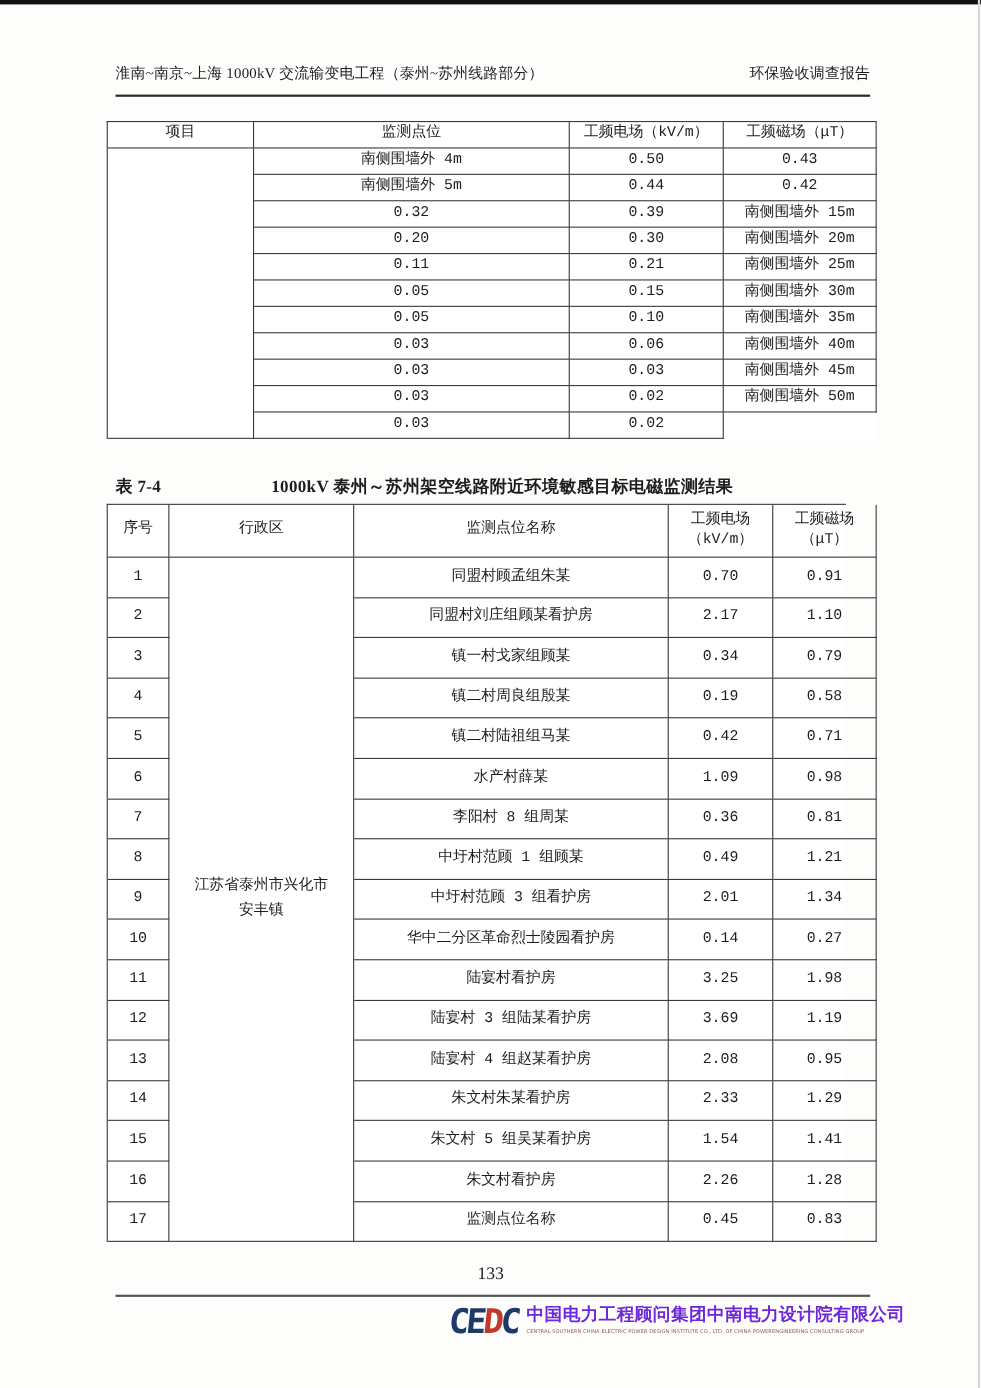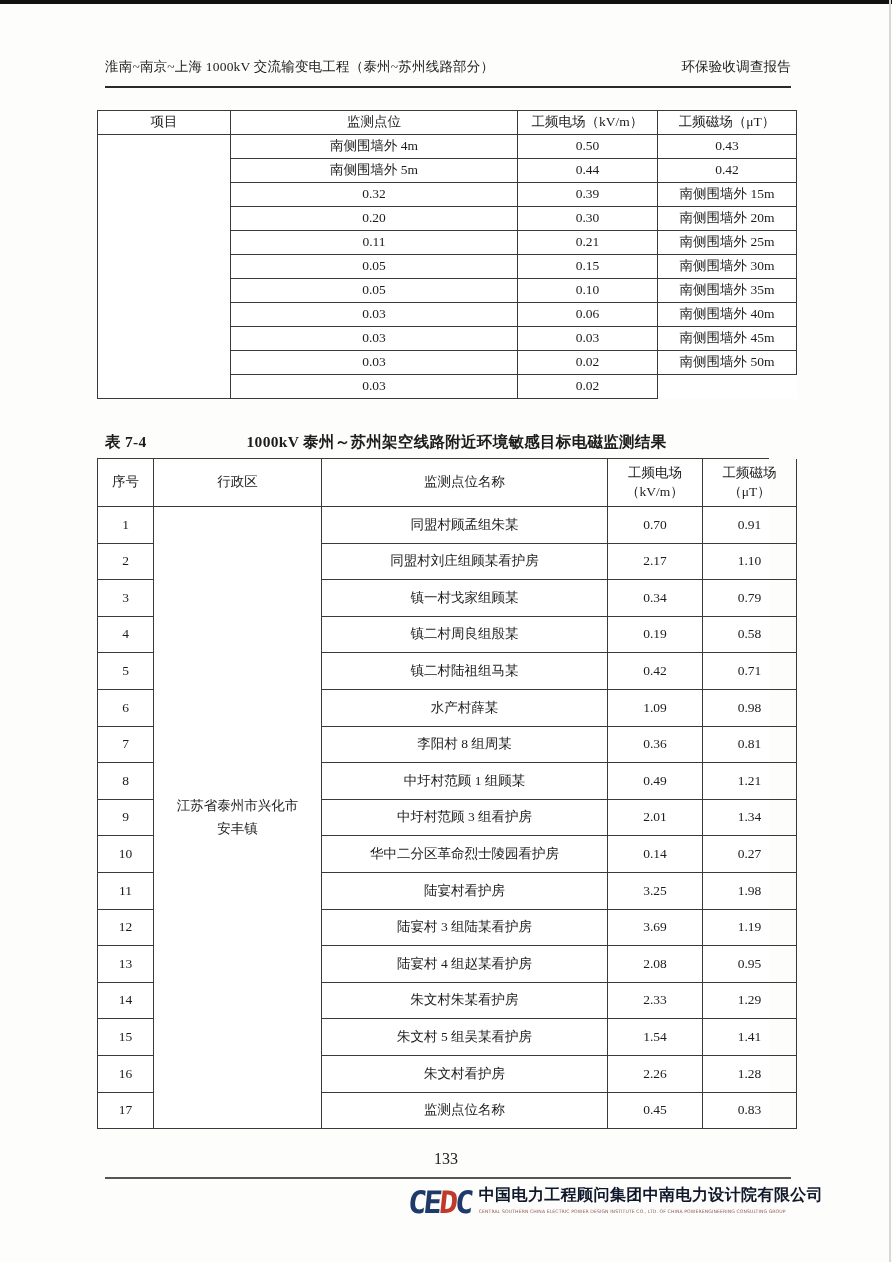--- a/index.html
+++ b/index.html
@@ -13,21 +13,21 @@
   .scan-top-bar { position:absolute; top:0; left:0; width:100%; height:4px; background:#111; }
   .scan-right-edge { position:absolute; top:0; right:1px; width:2px; height:100%; background:#d7d7d7; }
 
   .doc-header {
     position:absolute; top:58px; left:105px; width:686px;
     display:flex; justify-content:space-between; align-items:flex-end;
     font-size:13.5px; letter-spacing:0.2px;
   }
   .doc-header-rule { position:absolute; top:86px; left:105px; width:686px; height:2px; background:#2a2a2a; }
 
-  .grid { position:absolute; display:grid; border-top:1px solid #3a3a3a; border-left:1px solid #3a3a3a; background:#fff; }
+  .grid { position:absolute; display:grid; border-top:1px solid #3a3a3a; border-left:1px solid #3a3a3a; background:#fff;font-family:Liberation Mono, monospace; }
   .cell {
     border-right:1px solid #3a3a3a; border-bottom:1px solid #3a3a3a;
     display:flex; flex-direction:column; align-items:center; justify-content:center;
     font-size:13.5px; text-align:center; line-height:1.35; padding:1px 4px;
   }
   #t1 { left:97px; top:110px; width:700px; grid-template-columns:133px 287px 140px 139px; grid-template-rows:repeat(12,24px); }
   #t2 { left:97px; top:458px; width:672px; grid-template-columns:56px 168px 286px 95px 94px; grid-template-rows:48px repeat(17,36.6px); }
   .region-cell { line-height:1.65; }
 
   .caption {
@@ -423,17 +423,17 @@
   <div class="footer-rule"></div>
 
   <div class="footer-logo">
     <div class="logo-mark">
       <span style="color: rgb(29, 58, 106);">C</span>
       <span style="color: rgb(29, 58, 106);">E</span>
       <span style="color: rgb(192, 57, 43);">D</span>
       <span style="color: rgb(29, 58, 106);">C</span>
     </div>
     <div class="logo-text-col">
-      <span class="company-cn" style="color: #0f172a;">中国电力工程顾问集团中南电力设计院有限公司</span>
+      <span class="company-cn" style="color: #6d28d9;">中国电力工程顾问集团中南电力设计院有限公司</span>
       <span class="company-en">CENTRAL SOUTHERN CHINA ELECTRIC POWER DESIGN INSTITUTE CO., LTD. OF CHINA POWERENGINEERING CONSULTING GROUP</span>
     </div>
   </div>
 </div>
 
 </body></html>

